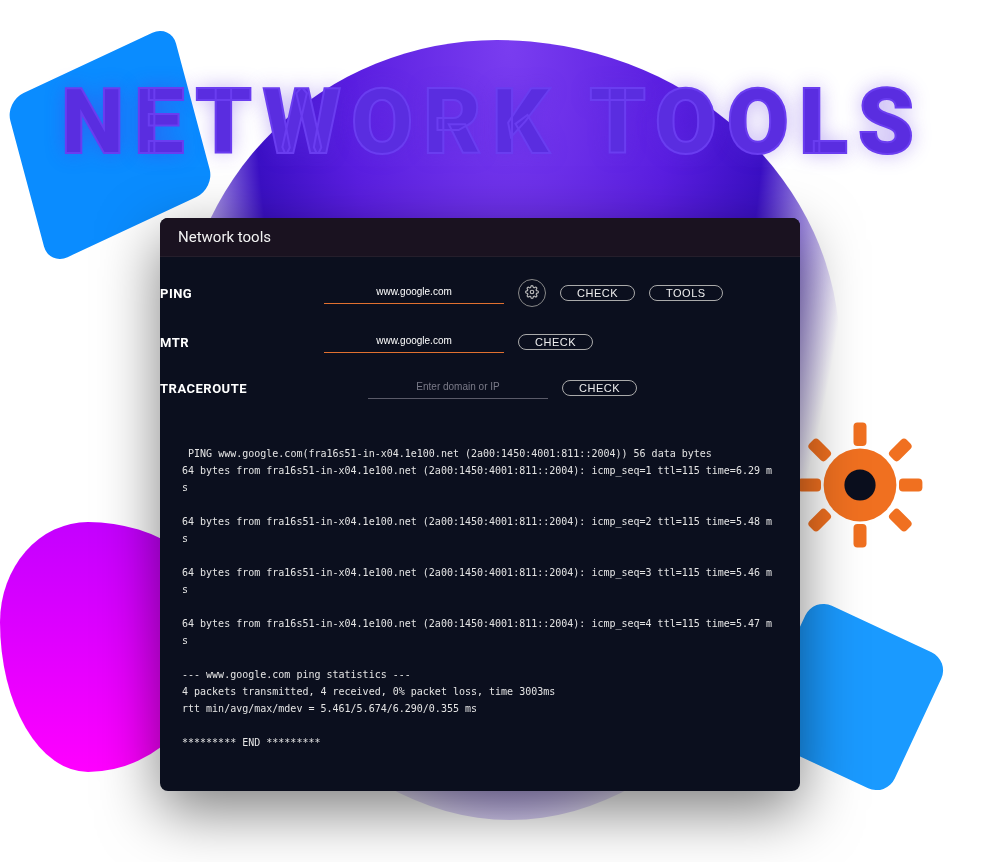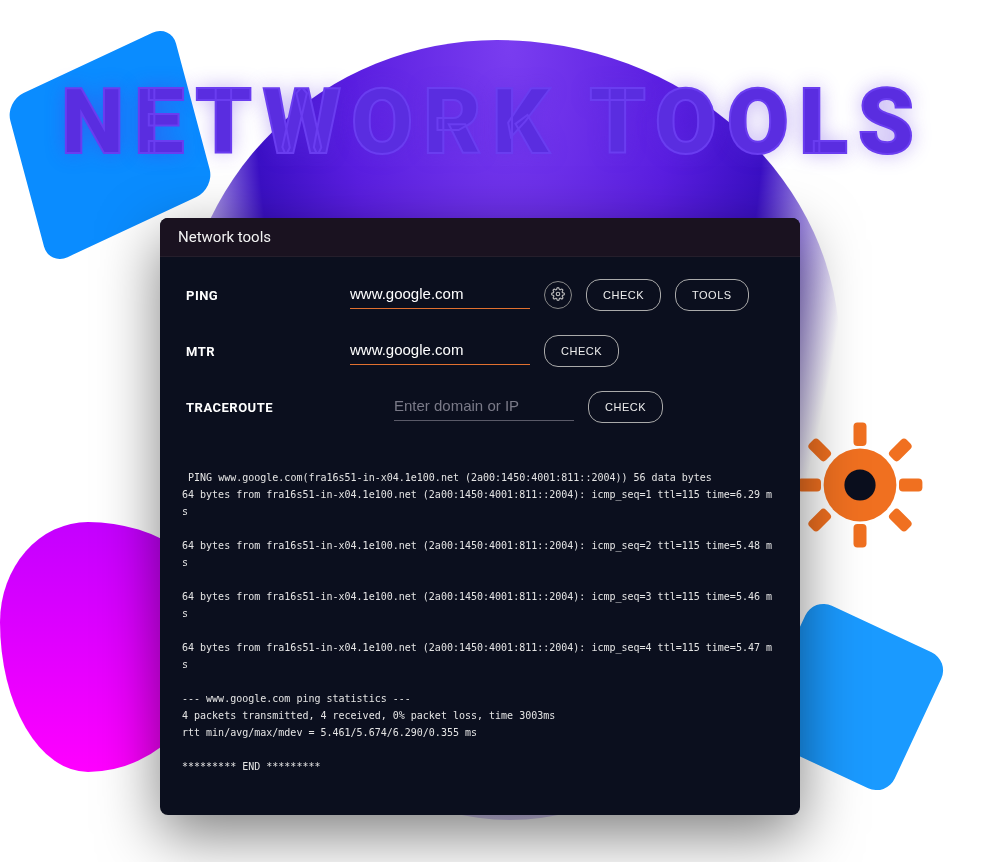--- a/index.html
+++ b/index.html
@@ -85,63 +85,64 @@
   .panel-header {
     background: #1a1220;
     padding: 10px 18px;
     border-radius: 8px 8px 0 0;
     font-size: 15px;
     font-weight: 400;
     color: #f2f2f2;
     border-bottom: 1px solid rgba(255,255,255,.05);
   }
 
-  .rows { padding: 22px 18px 8px 26px; }
+  .rows { padding: 22px 18px 8px 0; }
   .row {
     display: flex;
     align-items: center;
     margin-bottom: 24px;
     gap: 14px;
   }
   .row-label {
     width: 150px;
     font-size: 13px;
     font-weight: 700;
     letter-spacing: 0.5px;
     color: #fff;
   }
   .text-input {
     flex: 0 0 180px;
     width: 180px;
     background: transparent;
     border: none;
     border-bottom: 1.5px solid #e07030;
     color: #fff;
-    font-size: 15px;
+    font-size: 10px;
     padding: 4px 0 6px 0;
     outline: none;
+    text-align: center;
   }
   .text-input::placeholder { color: #7a7a88; }
   .text-input.empty { color: #7a7a88; border-bottom-color: #5a5a68; margin-left: 44px; }
 
   .icon-btn {
     width: 28px; height: 28px;
     border: 1.5px solid #888;
     background: transparent;
     border-radius: 50%;
     display: inline-flex;
     align-items: center;
     justify-content: center;
     cursor: pointer;
     color: #bbb;
   }
   .icon-btn svg { width: 14px; height: 14px; }
 
   .pill-btn {
-    height: 32px;
+    height: 16px;
     padding: 0 16px;
     border: 1.5px solid #aaa;
     background: transparent;
     color: #eee;
     border-radius: 14px;
     font-size: 11px;
     letter-spacing: 0.5px;
     cursor: pointer;
   }
 

